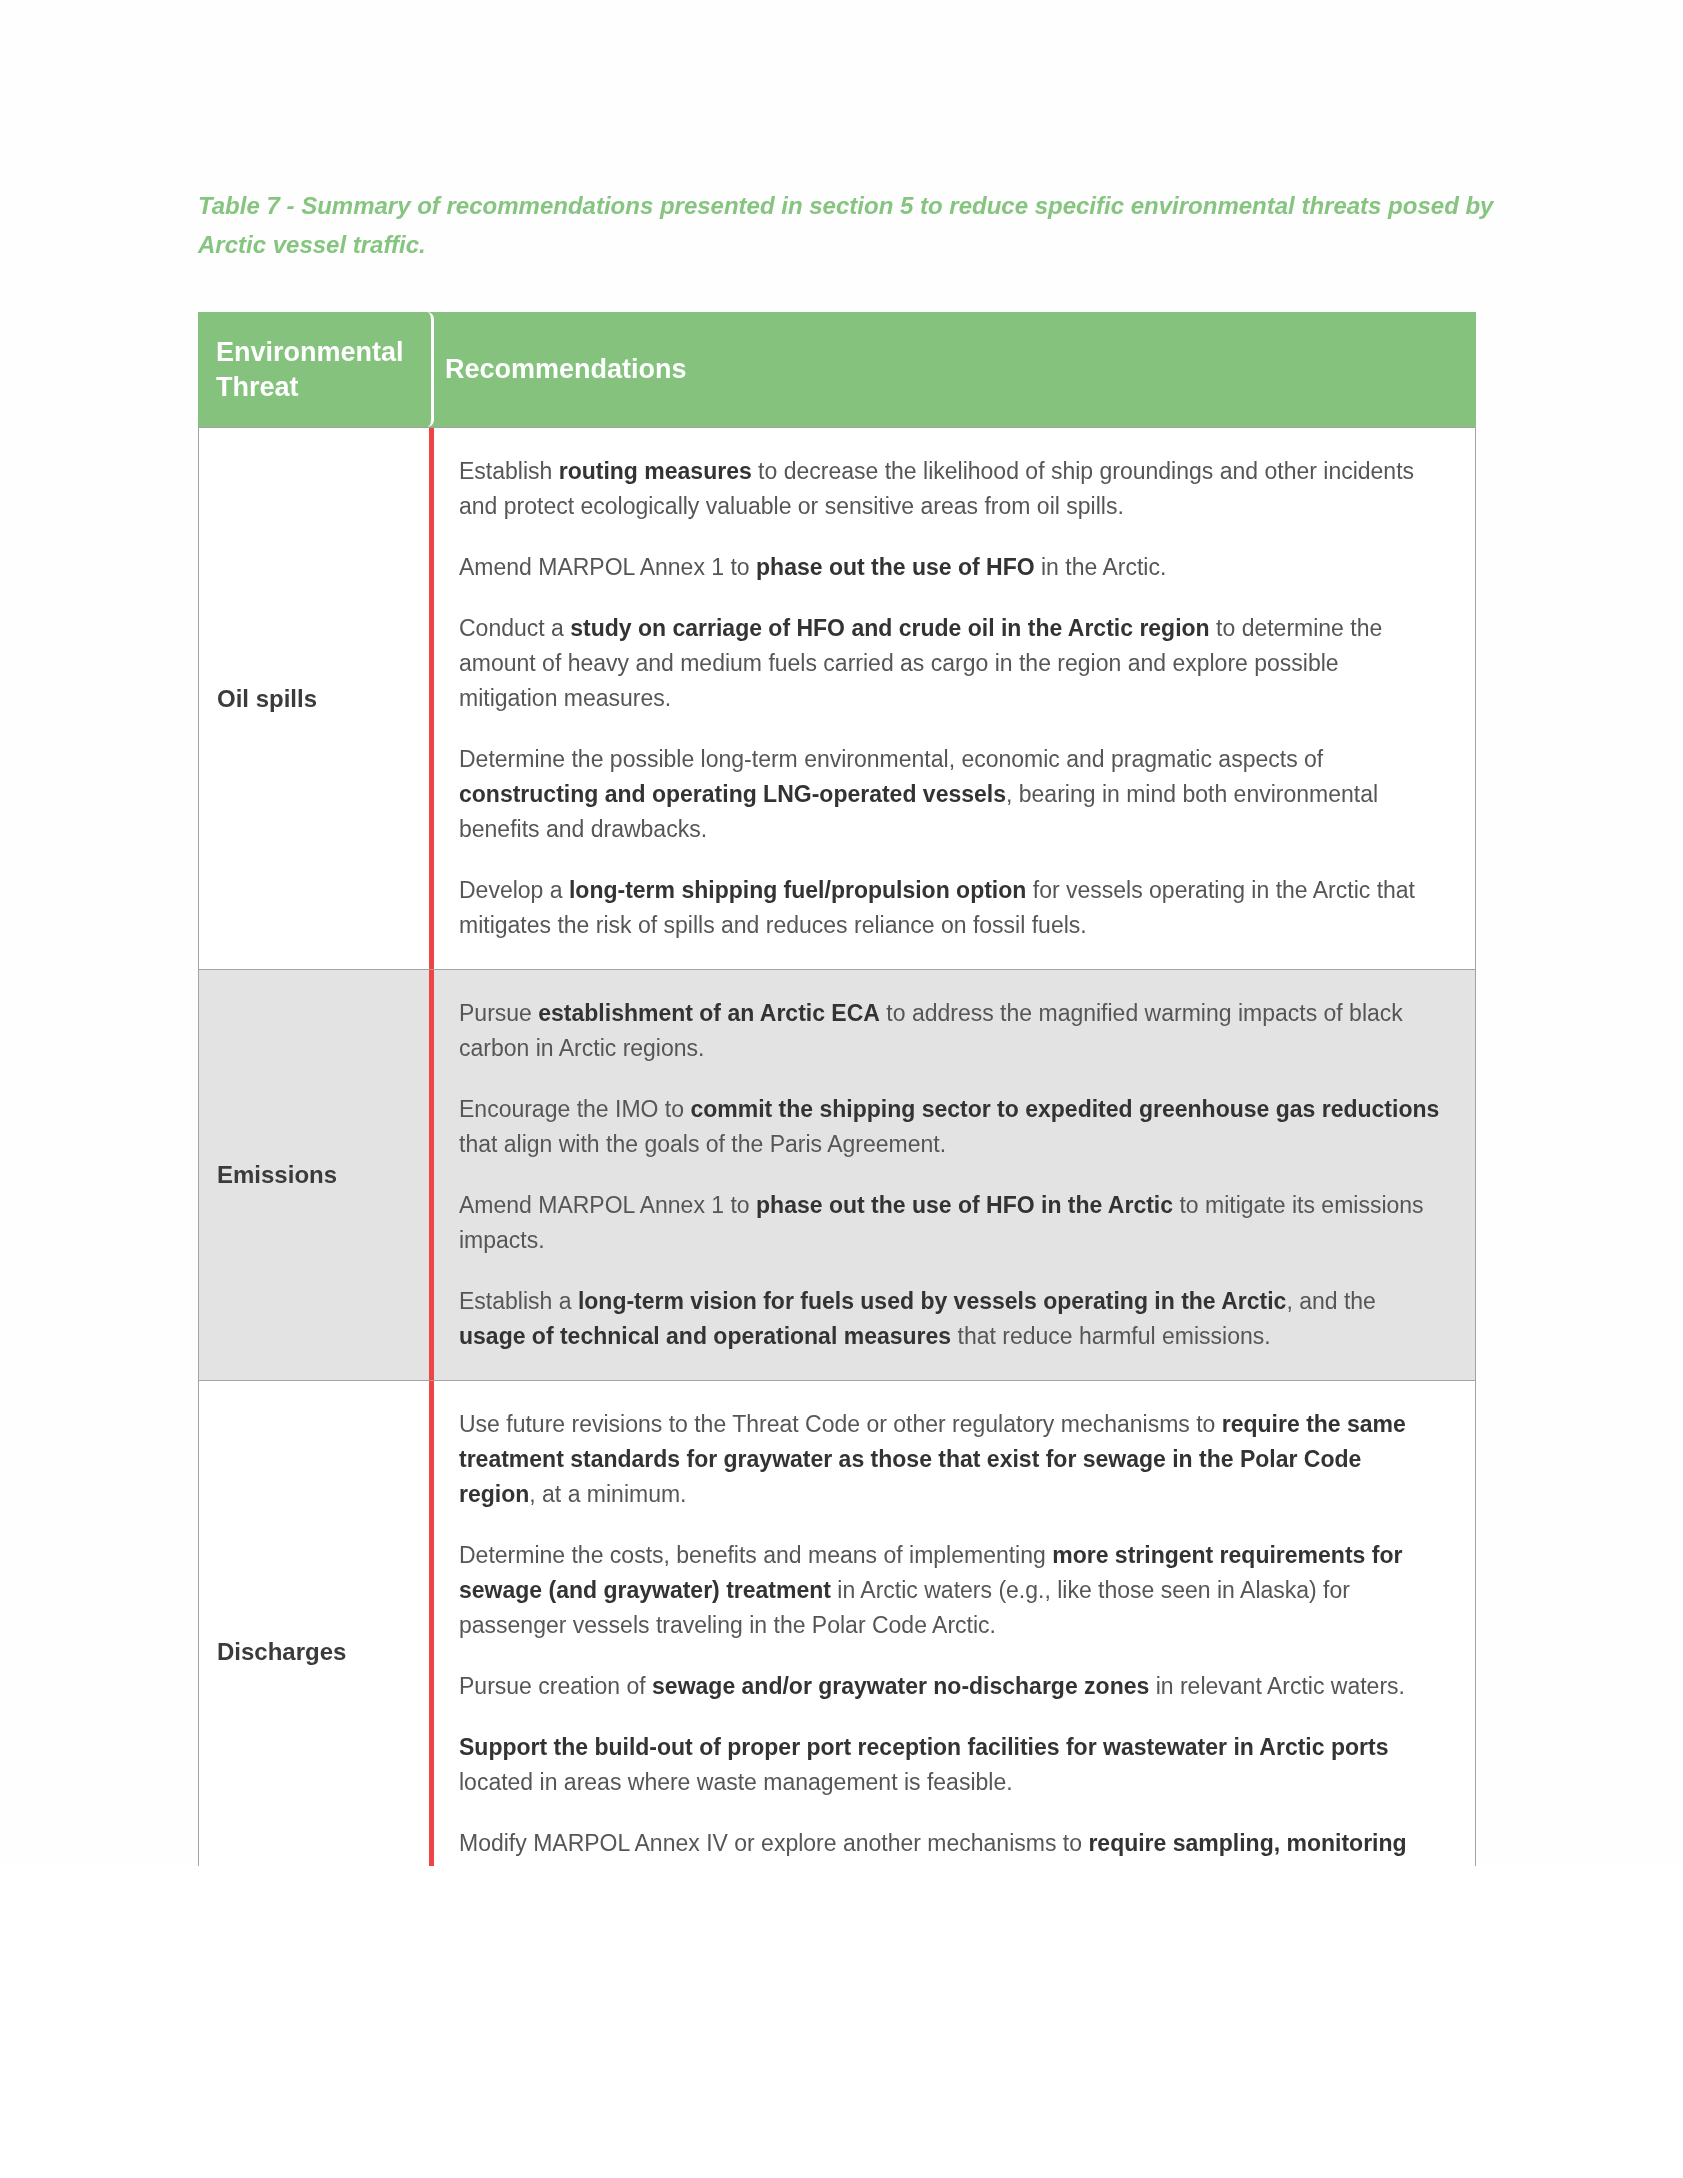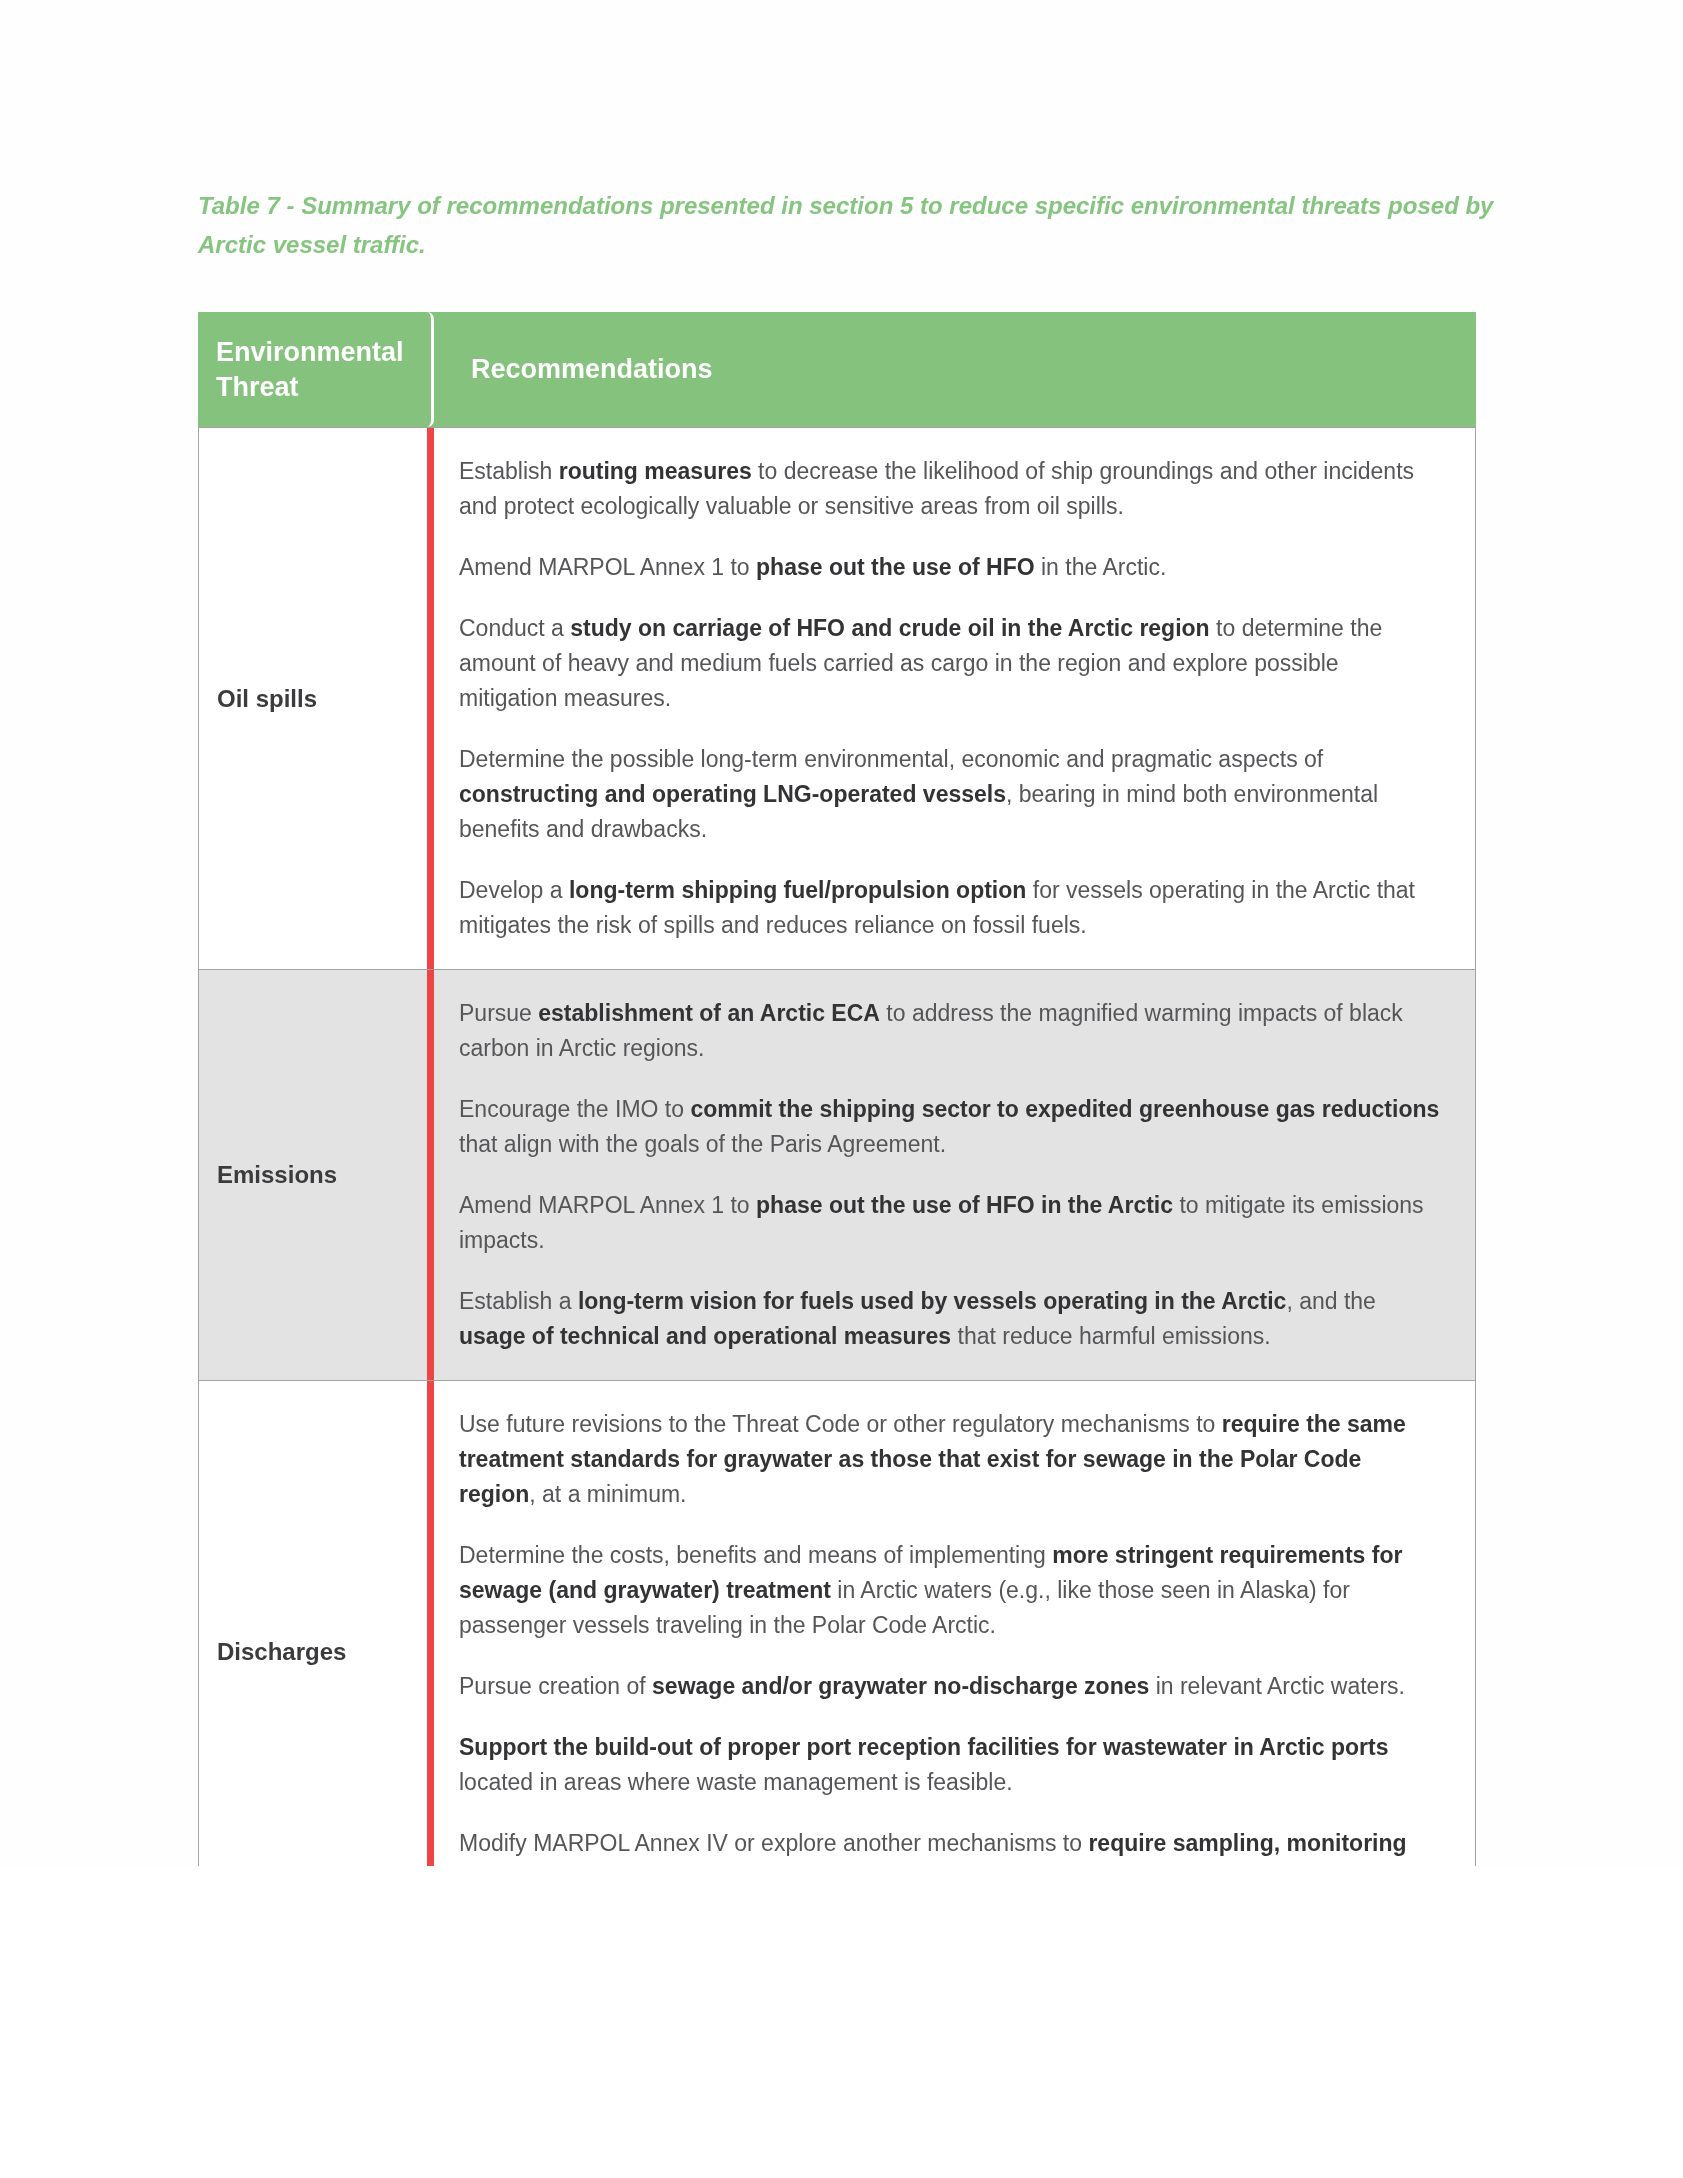--- a/index.html
+++ b/index.html
@@ -15,30 +15,30 @@
     position:absolute;left:198px;top:186px;width:1302px;
     font-size:24px;font-style:italic;font-weight:bold;
     color:#85c57f;line-height:39px;
   }
   
   .rec-table{position:absolute;left:198px;top:312px;width:1278px;}
   .thead{display:flex;background:#84c27d;color:#ffffff;font-weight:bold;
          font-size:27px;line-height:35px;min-height:115px;box-sizing:border-box;}
   .th{display:flex;align-items:center;box-sizing:border-box;padding:18px 18px;}
   .th1{width:236px;border-right:3px solid #ffffff;border-radius:7px;}
-  .th2{flex:1;padding-left:37px;text-align:center;}
+  .th2{flex:1;padding-left:11px;text-align:center;}
   .tbody{border:1px solid #a3a3a3;border-top:1px solid #a3a3a3;}
   .trow{display:flex;box-sizing:border-box;background:#ffffff;}
   .trow + .trow{border-top:1px solid #a3a3a3;}
   .trow.shaded{background:#e3e3e3;}
   .trow.r0{min-height:511px;}
   .trow.r1{min-height:386px;}
   .trow.r2{min-height:514px;}
   .cell-threat{
-    width:235px;box-sizing:border-box;border-right:7px solid #ef4444;
+    width:235px;box-sizing:border-box;border-right:5px solid #ef4444;
     display:flex;align-items:center;padding-left:18px;
     font-weight:bold;font-size:24px;color:#3b3b3d;
   }
   .cell-recs{
     flex:1;box-sizing:border-box;padding:26px 34px 0 17px;
     font-size:23px;line-height:35px;color:#565558;
   }
   .cell-recs p{margin:0 0 26px 8px;}
   .cell-recs .b{font-weight:bold;color:#333335;}
   

